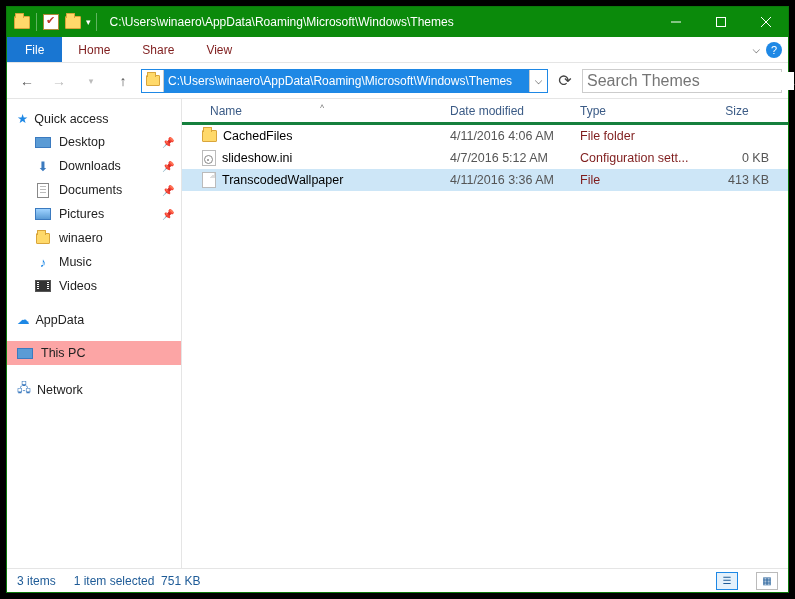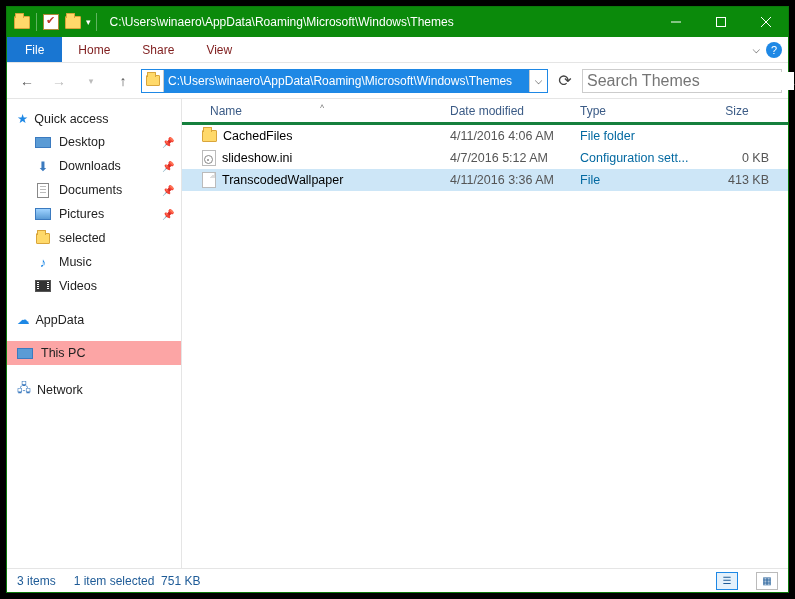--- a/index.html
+++ b/index.html
@@ -63,21 +63,21 @@
 .col.name{width:240px;}
 .col.date{width:130px;}
 .col.type{width:125px;}
 .col.size{width:80px; text-align:center;}
 .col .sort { position:absolute; top:-2px; left:50%; transform:translateX(-50%); font-size:8px; color:#777;}
 .rows { flex:1; font-size:12.5px; }
 .row { display:flex; align-items:center; height:22px; padding-left:20px; }
 .row.selected { background:#cde6f7; }
 .row .cell.name{width:240px; display:flex; align-items:center; gap:6px;}
 .row .cell.date{width:130px; padding:0 8px; color:#555;}
-.row .cell.type{width:125px; padding:0 8px; color:#0369a1;}
+.row .cell.type{width:125px; padding:0 8px; color:#7f1d1d;}
 .row .cell.size{width:80px; padding:0 8px; text-align:right; color:#555;}
 .file-glyph{width:14px;height:16px;border:1px solid #bbb;background:#fff;position:relative;}
 .file-glyph::after{content:"";position:absolute;top:0;right:0;width:5px;height:5px;background:linear-gradient(135deg,#fff 50%,#ddd 50%);}
 .ini-glyph{width:14px;height:16px;border:1px solid #bbb;background:#fff;position:relative;}
 .ini-glyph::before{content:"";position:absolute;bottom:1px;left:1px;width:7px;height:7px;border:1px solid #888;border-radius:50%;}
 .ini-glyph::after{content:"";position:absolute;bottom:4px;left:4px;width:2px;height:2px;background:#888;border-radius:50%;}
 .statusbar { height:24px; border-top:1px solid #e5e5e5; display:flex; align-items:center; font-size:12px; color:#1e5b97; padding: 0 10px; gap: 18px;}
 .statusbar .spacer{flex:1;}
 .view-btn { width:22px; height:18px; border:1px solid #bbb; display:flex; align-items:center; justify-content:center; font-size:10px; color:#1e5b97;}
 .view-btn.active{border-color:#1e88e5; background:#e5f1fb;}
@@ -184,21 +184,21 @@
             <span class="icon-sq">
               <span class="icon-pic"></span>
             </span>
             <span>Pictures</span>
             <span class="pin">📌</span>
           </div>
         <div class="side-item">
             <span class="icon-sq">
               <span class="folder-glyph" style="width:14px;height:11px;"></span>
             </span>
-            <span>selected</span>
+            <span>winaero</span>
           </div>
         <div class="side-item">
             <span class="icon-sq icon-music">♪</span>
             <span>Music</span>
           </div>
         <div class="side-item">
             <span class="icon-sq">
               <span class="icon-vid"></span>
             </span>
             <span>Videos</span>

